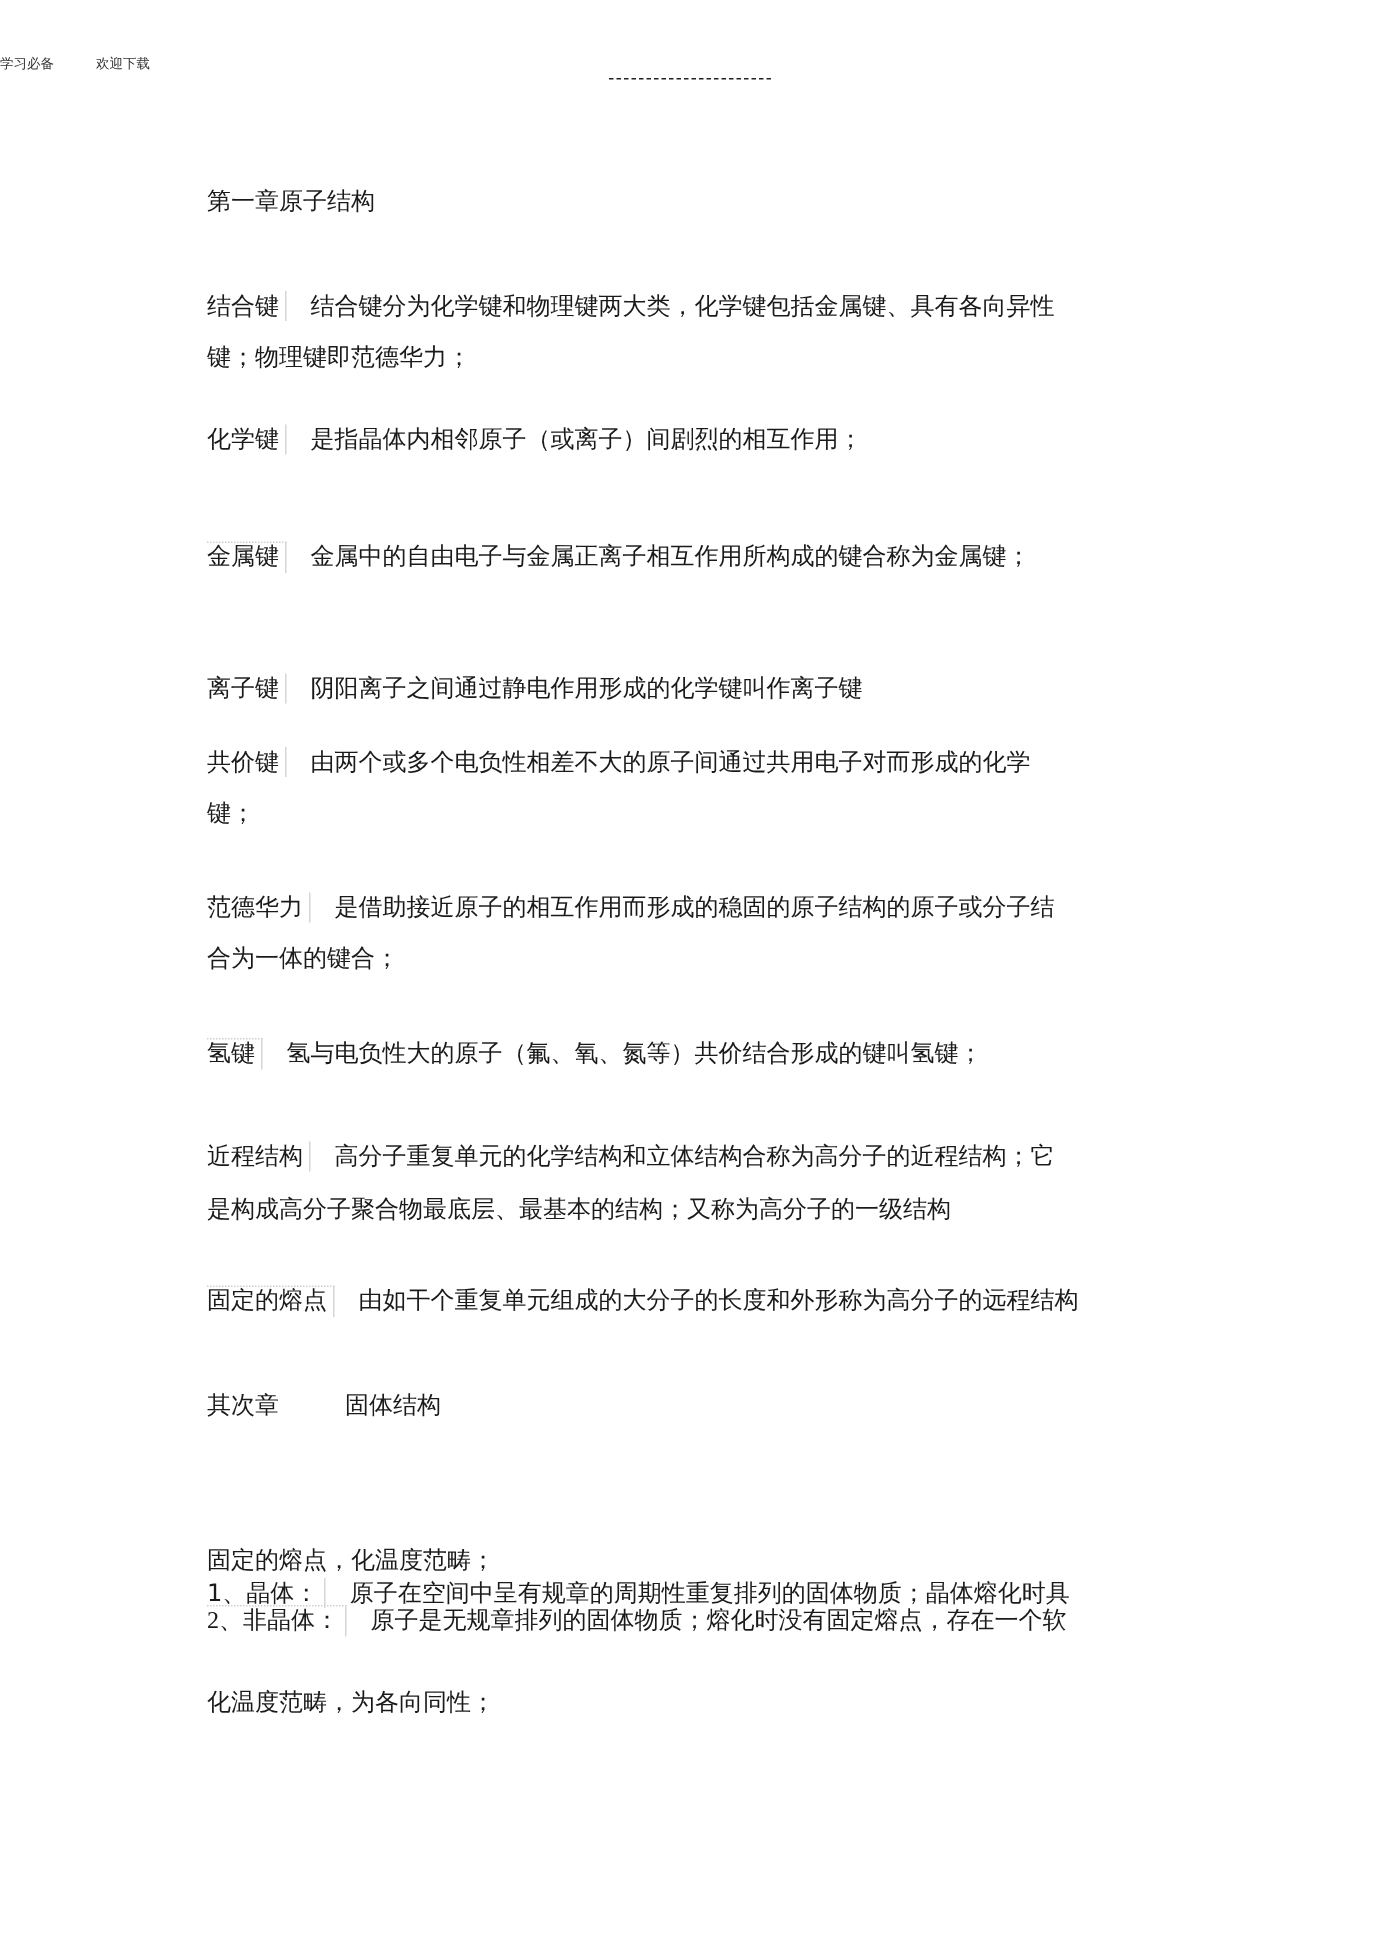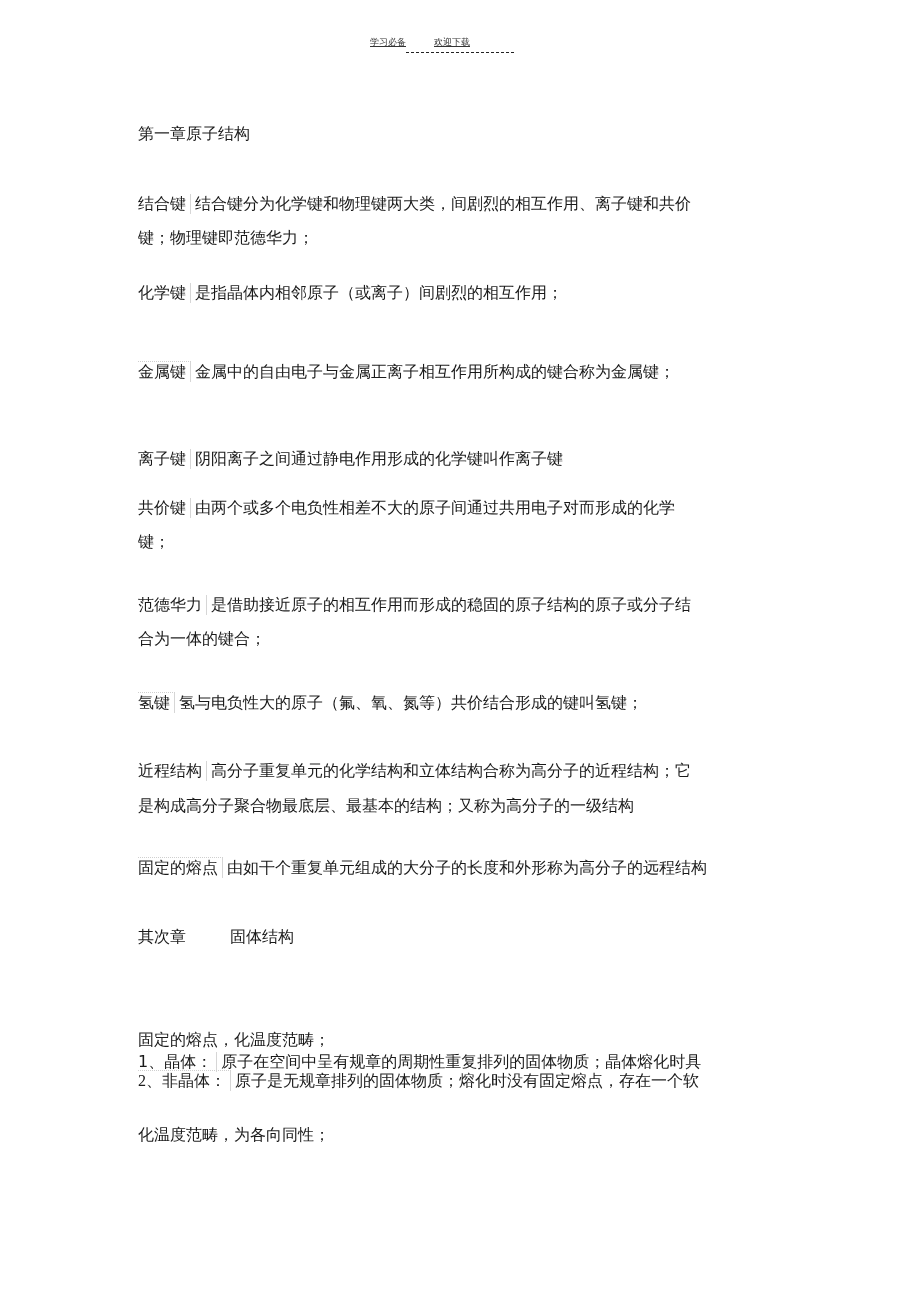--- a/index.html
+++ b/index.html
@@ -1,39 +1,39 @@
 <!DOCTYPE html>
 <html><head>
 <meta charset="utf-8">
 <style>
   html, body { margin: 0; padding: 0; background: #ffffff; }
   body { width: 920px; height: 1303px; position: relative; overflow: hidden;
          font-family: "DejaVu Sans", "Liberation Sans", sans-serif; color: #1a1a1a; }
-  .header { position: absolute; top: 36px; left: 0; width: 840px; text-align: center;
-            font-family: "DejaVu Serif", serif; font-size: 9px; color: #333; text-decoration: underline; }
+  .header { position: absolute; top: 36px; left: 0; width: 840px; text-align: left;
+            font-family: "DejaVu Serif", serif; font-size: 9px; color: #333; }
   .header .sep { display: inline-block; width: 28px; }
   .header-rule { position: absolute; top: 52px; left: 406px; width: 108px; height: 0;
                  border-top: 1.5px dashed #222; }
   .line { position: absolute; left: 138px; font-size: 16px; line-height: 20px; white-space: nowrap; text-align: right; }
-  .term { display: inline-block; padding-right: 4px; margin-right: 4px;
+  .term { display: inline-block; padding-right: 4px; margin-right: 16px;
           border-right: 1px solid #d6d6d6; }
   .term.dotted-top { border-top: 1px dotted #cfcfcf; font-family: Liberation Serif, serif; }
   .gap { display: inline-block; width: 44px; }
 </style>
 </head>
 <body>
 
 <div class="header">
   <span>学习必备</span><span class="sep"></span><span>欢迎下载</span>
 </div>
 <div class="header-rule"></div>
 
 <div class="line" style="top:124px">第一章原子结构</div>
 
-<div class="line" style="top:194px"><span class="term">结合键</span><span>结合键分为化学键和物理键两大类，间剧烈的相互作用、离子键和共价</span></div>
+<div class="line" style="top:194px"><span class="term">结合键</span><span>结合键分为化学键和物理键两大类，化学键包括金属键、具有各向异性</span></div>
 <div class="line" style="top:228px">键；物理键即范德华力；</div>
 
 <div class="line" style="top:283px"><span class="term">化学键</span><span>是指晶体内相邻原子（或离子）间剧烈的相互作用；</span></div>
 
 <div class="line" style="top:361px"><span class="term dotted-top">金属键</span><span>金属中的自由电子与金属正离子相互作用所构成的键合称为金属键；</span></div>
 
 <div class="line" style="top:449px"><span class="term">离子键</span><span>阴阳离子之间通过静电作用形成的化学键叫作离子键</span></div>
 
 <div class="line" style="top:498px"><span class="term">共价键</span><span>由两个或多个电负性相差不大的原子间通过共用电子对而形成的化学</span></div>
 <div class="line" style="top:532px">键；</div>

